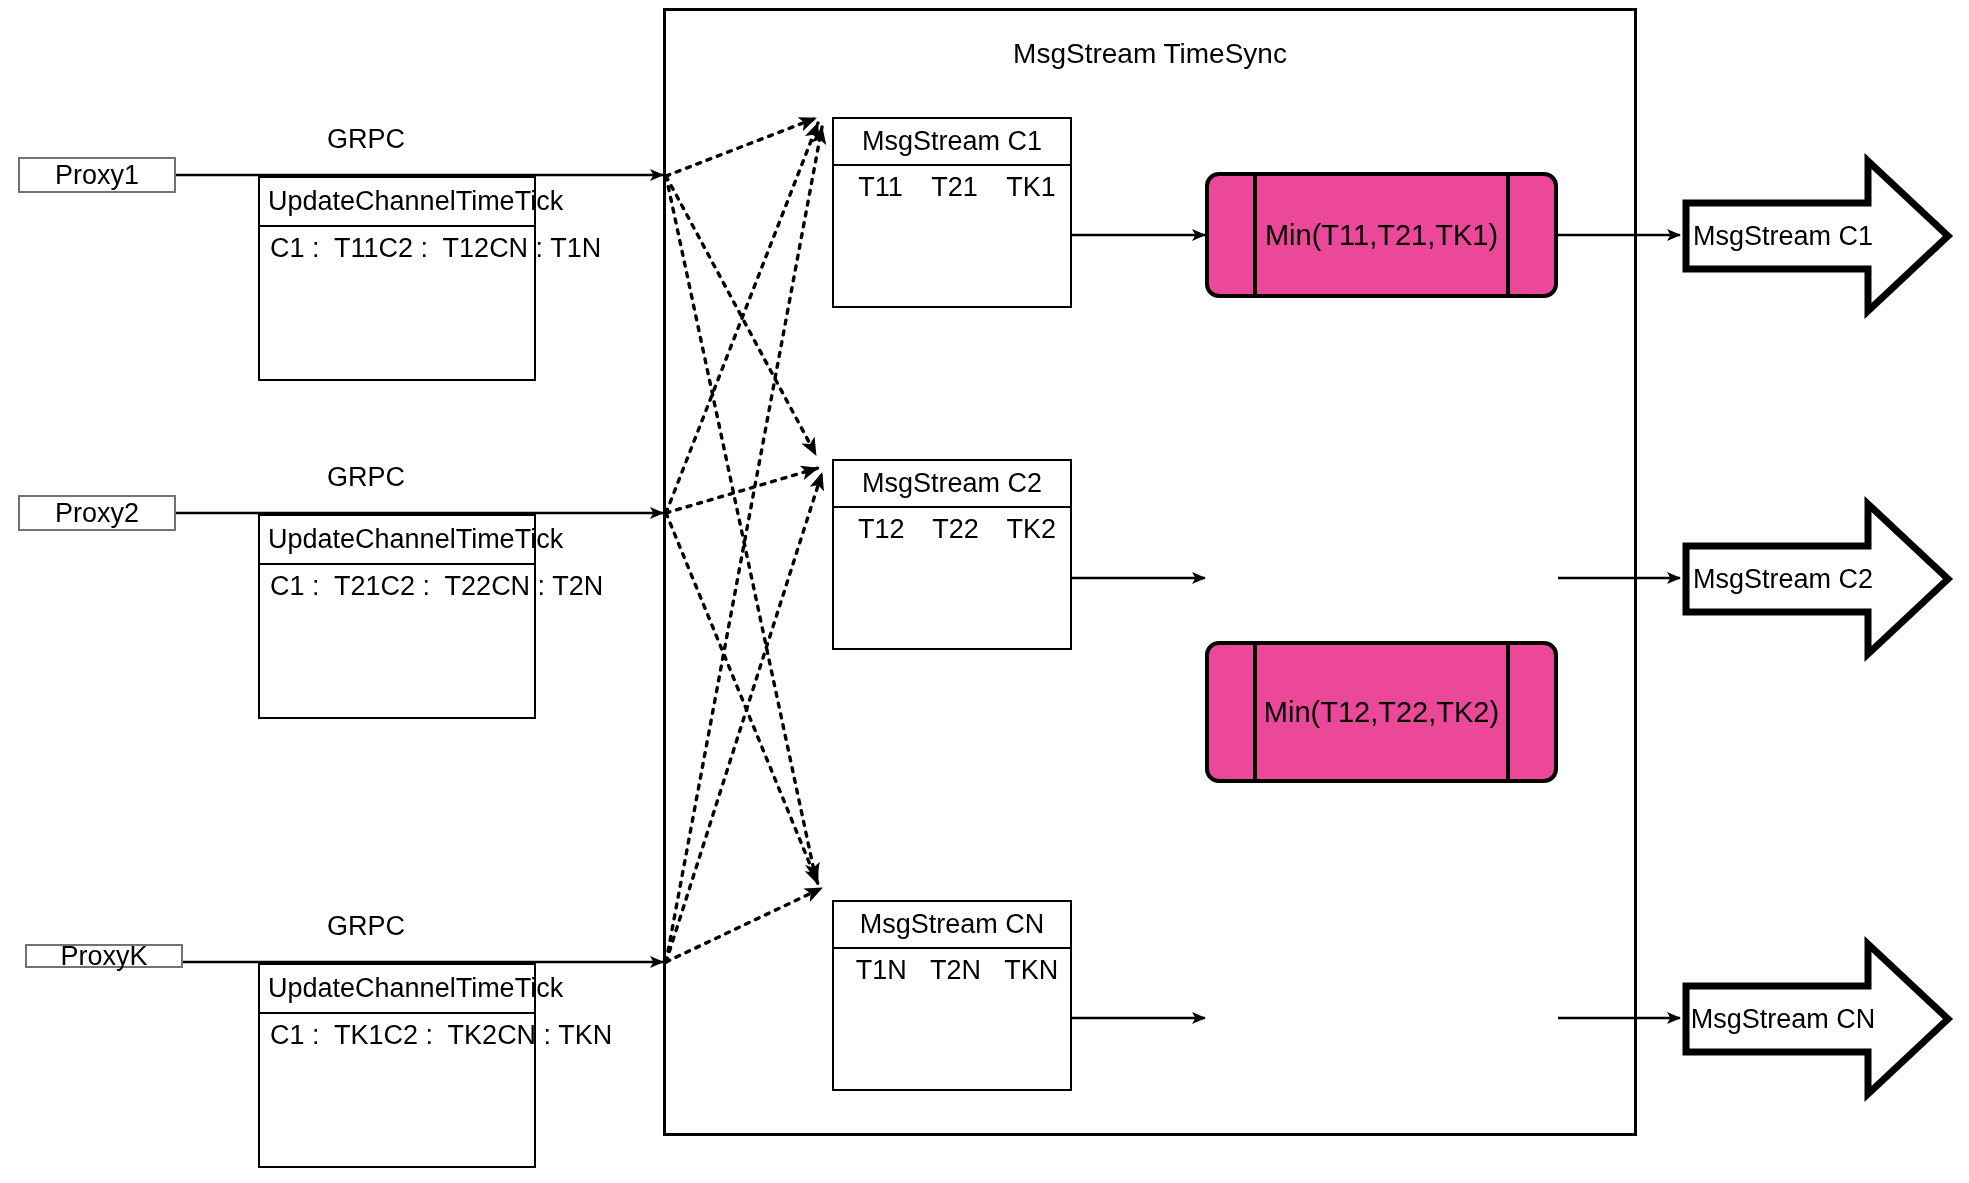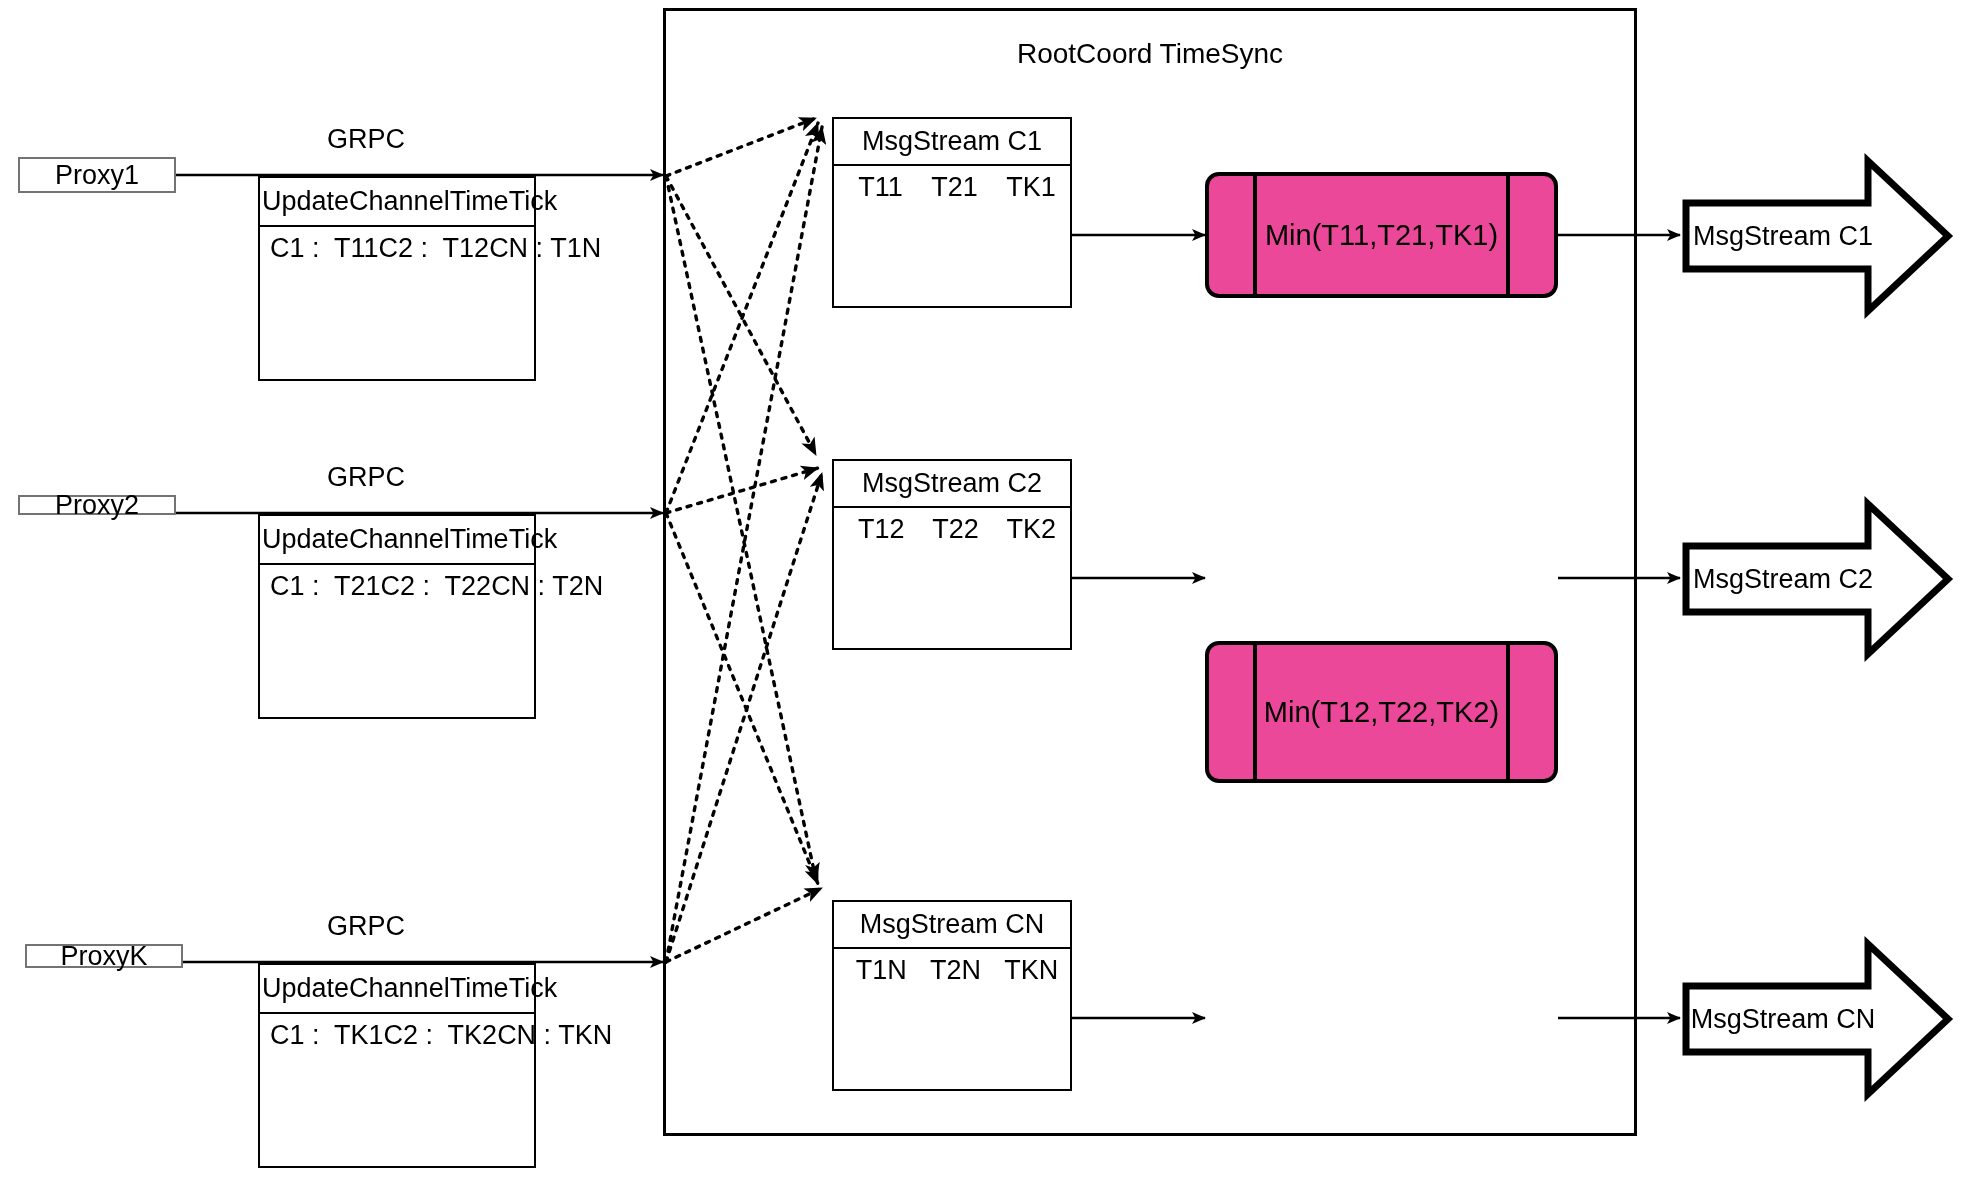--- a/index.html
+++ b/index.html
@@ -35,21 +35,21 @@
     border: 2px solid #000;
     background: #fff;
     display: flex;
     flex-direction: column;
   }
   .uml-head {
     border-bottom: 2px solid #000;
     display: flex;
     align-items: center;
     font-size: 27px;
-    padding-left: 2px;
+    padding-left: 8px;
   }
   .uml-head.center { justify-content: center; padding-left: 0; }
   .uml-body {
     flex: 1;
     display: flex;
     flex-direction: row;
     justify-content: space-around;
     padding: 6px 0 6px 10px;
   }
   .uml-row { font-size: 27px; white-space: pre; }
@@ -108,21 +108,21 @@
     overflow: visible;
   }
   svg.shape { position: absolute; overflow: visible; }
 </style>
 </head>
 <body>
 
 <div id="stage">
 
   <div class="abs container-box" style="left:663px; top:8px; width:974px; height:1128px;"></div>
-  <div class="abs container-title" style="left:663px; top:38px; width:974px;">RootCoord TimeSync</div>
+  <div class="abs container-title" style="left:663px; top:38px; width:974px;">MsgStream TimeSync</div>
 
   <svg class="overlay">
     <defs>
       <marker id="arrowSolid" markerWidth="14" markerHeight="12" refX="13" refY="6" orient="auto" markerUnits="userSpaceOnUse">
         <path d="M0,0 L14,6 L0,12 L3.4,6 Z" fill="#000"></path>
       </marker>
       <marker id="arrowDot" markerWidth="18" markerHeight="15" refX="17" refY="7.5" orient="auto" markerUnits="userSpaceOnUse">
         <path d="M0,0 L18,7.5 L0,15 L4.4,7.5 Z" fill="#000"></path>
       </marker>
     </defs>
@@ -178,21 +178,21 @@
     <div class="uml-head" style="height:47px;">UpdateChannelTimeTick</div>
     <div class="uml-body">
       <div class="uml-row">C1 :  T11</div>
       <div class="uml-row">C2 :  T12</div>
       <div class="uml-row">CN : T1N</div>
     </div>
   </div>
 
   <div class="abs label" style="left:245px; top:462px; width:160px;">GRPC</div>
 
-  <div class="abs proxy-box" style="left:18px; top:495px; width:158px; height:20px;">Proxy2</div>
+  <div class="abs proxy-box" style="left:18px; top:495px; width:158px; height:36px;">Proxy2</div>
 
   <div class="abs uml" style="left:258px; top:514px; width:278px; height:205px;">
     <div class="uml-head" style="height:47px;">UpdateChannelTimeTick</div>
     <div class="uml-body">
       <div class="uml-row">C1 :  T21</div>
       <div class="uml-row">C2 :  T22</div>
       <div class="uml-row">CN : T2N</div>
     </div>
   </div>
 

